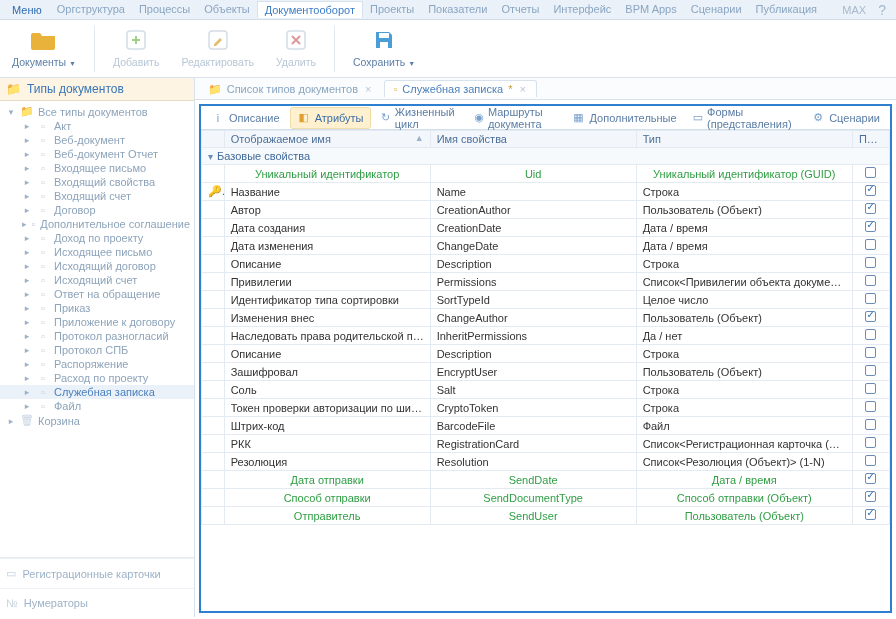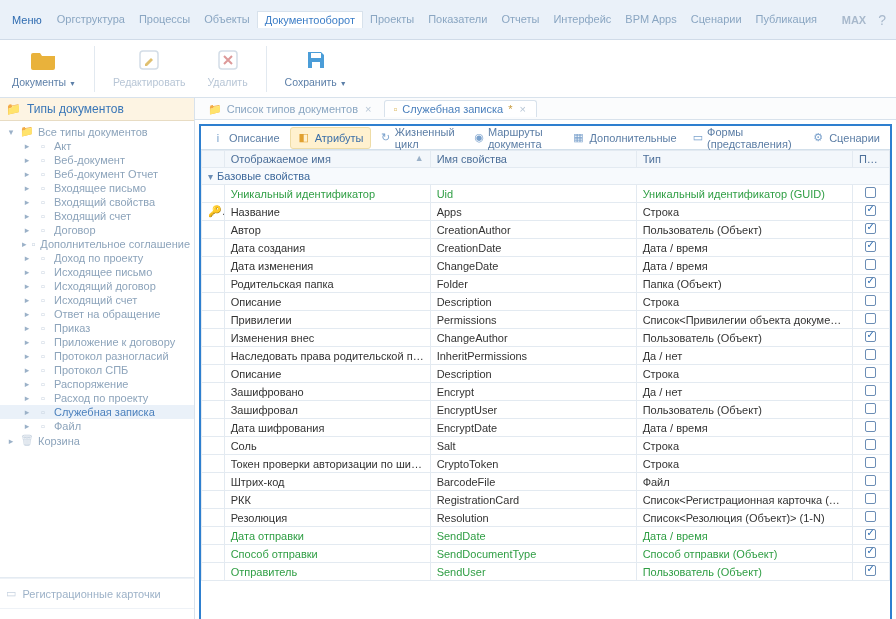--- a/index.html
+++ b/index.html
@@ -1,23 +1,23 @@
 <!DOCTYPE html>
 <html><head>
 <meta charset="utf-8">
 <style>
   * { box-sizing: border-box; margin: 0; padding: 0; font-family: "Segoe UI", Tahoma, sans-serif; }
   body { background: #fff; font-size: 11px; color: #333; overflow: hidden; width: 896px; height: 619px; }
 
   
-  .menubar { display: flex; align-items: center; background: #eaf1f9; height: 40px; padding: 0 4px; border-bottom: 1px solid #d0dbe8; }
+  .menubar { display: flex; align-items: center; background: #eaf1f9; height: 20px; padding: 0 4px; border-bottom: 1px solid #d0dbe8; }
   .menubar .menu-btn { padding: 2px 8px; color: #2e6bb0; cursor: pointer; border-radius: 2px; }
   .menubar .menu-item { padding: 2px 7px; color: #8aa6c2; cursor: pointer; }
   .menubar .spacer { flex: 1; }
-  .menubar .max { color: #a8b9cc; padding: 0 6px; font-weight: 700; }
+  .menubar .max { color: #a8b9cc; padding: 0 6px; font-weight: 400; }
   .menubar .help { color: #a8b9cc; padding: 0 6px; font-size: 14px; }
 
   
   .ribbon { display: flex; align-items: flex-start; height: 58px; border-bottom: 1px solid #d8e2ec; padding: 4px 6px; gap: 10px; background: #fff; }
   .rib-btn { display: flex; flex-direction: column; align-items: center; justify-content: center; gap: 2px; padding: 2px 6px; color: #b8c6d6; cursor: pointer; }
   .rib-btn .rib-icon { width: 28px; height: 28px; display: flex; align-items: center; justify-content: center; }
   .rib-btn .lbl { font-size: 10.5px; }
   .rib-btn.enabled { color: #5c7fa8; }
   .rib-sep { width: 1px; background: #e2e9f0; height: 46px; margin: 2px 2px; }
 
@@ -60,21 +60,21 @@
   col.c-name { width: 200px; }
   col.c-prop { width: 200px; }
   col.c-type { width: 210px; }
   col.c-search { width: 36px; }
   td.icon-cell { text-align: center; }
   td.chk-cell { text-align: center; }
   .chk { display: inline-block; width: 11px; height: 11px; border: 1px solid #6b8db5; border-radius: 2px; background: #fff; position: relative; }
   .chk.checked::after { content: "✓"; position: absolute; top: -3px; left: 0; font-size: 10px; color: #2b6bb0; }
   tr.group td { background: #f7fafd; color: #3f6a9c; font-weight: 500; }
   tr.group .arrow { display: inline-block; transform: rotate(0); font-size: 10px; margin-right: 4px; color: #6b8db5; }
-  tr.green td.c-name, tr.green td.c-prop, tr.green td.c-type { color: #2f9e44; }
+  tr.green td.c-name, tr.green td.c-prop, tr.green td.c-type { color: #2f9e44; text-align: center; }
   .key-ico { color: #e7b93c; }
 
   svg { display: block; }
 </style>
 </head>
 <body>
 
 <div class="menubar">
   <div class="menu-btn">Меню</div>
   <div id="menubar-items" style="display: flex;">
@@ -98,20 +98,29 @@
 <div class="ribbon" id="ribbon">
     <div class="rib-btn enabled">
       <div class="rib-icon">
         <svg width="26" height="22" viewBox="0 0 26 22">
           <path fill="#e9b23b" d="M2 4h7l2 3h13v12a2 2 0 0 1-2 2H2a2 2 0 0 1-2-2V6a2 2 0 0 1 2-2z"></path>
         </svg>
       </div>
       <div class="lbl">Документы <span style="font-size:7px">▼</span></div>
     </div>
     <div class="rib-sep"></div>
+    <div class="rib-btn">
+      <div class="rib-icon">
+        <svg width="24" height="24" viewBox="0 0 24 24">
+          <rect x="3" y="3" width="18" height="18" rx="3" fill="none" stroke="#d3dde7" stroke-width="1.5"></rect>
+          <path d="M12 8v8M8 12h8" stroke="#9fcf8a" stroke-width="2"></path>
+        </svg>
+      </div>
+      <div class="lbl">Добавить</div>
+    </div>
     <div class="rib-btn">
       <div class="rib-icon">
         <svg width="24" height="24" viewBox="0 0 24 24">
           <rect x="3" y="3" width="18" height="18" rx="3" fill="none" stroke="#d3dde7" stroke-width="1.5"></rect>
           <path d="M8 16l6-6 2 2-6 6H8v-2z" fill="#e0c070"></path>
         </svg>
       </div>
       <div class="lbl">Редактировать</div>
     </div>
     <div class="rib-btn">
@@ -355,21 +364,21 @@
               <tr class="green">
                 <td class="icon-cell"></td>
                 <td class="c-name">Уникальный идентификатор</td>
                 <td class="c-prop">Uid</td>
                 <td class="c-type">Уникальный идентификатор (GUID)</td>
                 <td class="chk-cell"><span class="chk"></span></td>
               </tr>
               <tr>
                 <td class="icon-cell"><span class="key-ico">🔑</span></td>
                 <td class="c-name">Название</td>
-                <td class="c-prop">Apps</td>
+                <td class="c-prop">Name</td>
                 <td class="c-type">Строка</td>
                 <td class="chk-cell"><span class="chk checked"></span></td>
               </tr>
               <tr>
                 <td class="icon-cell"></td>
                 <td class="c-name">Автор</td>
                 <td class="c-prop">CreationAuthor</td>
                 <td class="c-type">Пользователь (Объект)</td>
                 <td class="chk-cell"><span class="chk checked"></span></td>
               </tr>
@@ -382,41 +391,41 @@
               </tr>
               <tr>
                 <td class="icon-cell"></td>
                 <td class="c-name">Дата изменения</td>
                 <td class="c-prop">ChangeDate</td>
                 <td class="c-type">Дата / время</td>
                 <td class="chk-cell"><span class="chk"></span></td>
               </tr>
               <tr>
                 <td class="icon-cell"></td>
-                <td class="c-name">Родительская папка</td>
-                <td class="c-prop">Folder</td>
-                <td class="c-type">Папка (Объект)</td>
-                <td class="chk-cell"><span class="chk checked"></span></td>
-              </tr>
-              <tr>
-                <td class="icon-cell"></td>
                 <td class="c-name">Описание</td>
                 <td class="c-prop">Description</td>
                 <td class="c-type">Строка</td>
                 <td class="chk-cell"><span class="chk"></span></td>
               </tr>
               <tr>
                 <td class="icon-cell"></td>
                 <td class="c-name">Привилегии</td>
                 <td class="c-prop">Permissions</td>
                 <td class="c-type">Список&lt;Привилегии объекта документооборот…</td>
                 <td class="chk-cell"><span class="chk"></span></td>
               </tr>
               <tr>
                 <td class="icon-cell"></td>
+                <td class="c-name">Идентификатор типа сортировки</td>
+                <td class="c-prop">SortTypeId</td>
+                <td class="c-type">Целое число</td>
+                <td class="chk-cell"><span class="chk"></span></td>
+              </tr>
+              <tr>
+                <td class="icon-cell"></td>
                 <td class="c-name">Изменения внес</td>
                 <td class="c-prop">ChangeAuthor</td>
                 <td class="c-type">Пользователь (Объект)</td>
                 <td class="chk-cell"><span class="chk checked"></span></td>
               </tr>
               <tr>
                 <td class="icon-cell"></td>
                 <td class="c-name">Наследовать права родительской папки</td>
                 <td class="c-prop">InheritPermissions</td>
                 <td class="c-type">Да / нет</td>
@@ -424,41 +433,27 @@
               </tr>
               <tr>
                 <td class="icon-cell"></td>
                 <td class="c-name">Описание</td>
                 <td class="c-prop">Description</td>
                 <td class="c-type">Строка</td>
                 <td class="chk-cell"><span class="chk"></span></td>
               </tr>
               <tr>
                 <td class="icon-cell"></td>
-                <td class="c-name">Зашифровано</td>
-                <td class="c-prop">Encrypt</td>
-                <td class="c-type">Да / нет</td>
-                <td class="chk-cell"><span class="chk"></span></td>
-              </tr>
-              <tr>
-                <td class="icon-cell"></td>
                 <td class="c-name">Зашифровал</td>
                 <td class="c-prop">EncryptUser</td>
                 <td class="c-type">Пользователь (Объект)</td>
                 <td class="chk-cell"><span class="chk"></span></td>
               </tr>
               <tr>
                 <td class="icon-cell"></td>
-                <td class="c-name">Дата шифрования</td>
-                <td class="c-prop">EncryptDate</td>
-                <td class="c-type">Дата / время</td>
-                <td class="chk-cell"><span class="chk"></span></td>
-              </tr>
-              <tr>
-                <td class="icon-cell"></td>
                 <td class="c-name">Соль</td>
                 <td class="c-prop">Salt</td>
                 <td class="c-type">Строка</td>
                 <td class="chk-cell"><span class="chk"></span></td>
               </tr>
               <tr>
                 <td class="icon-cell"></td>
                 <td class="c-name">Токен проверки авторизации по шифрованию</td>
                 <td class="c-prop">CryptoToken</td>
                 <td class="c-type">Строка</td>

